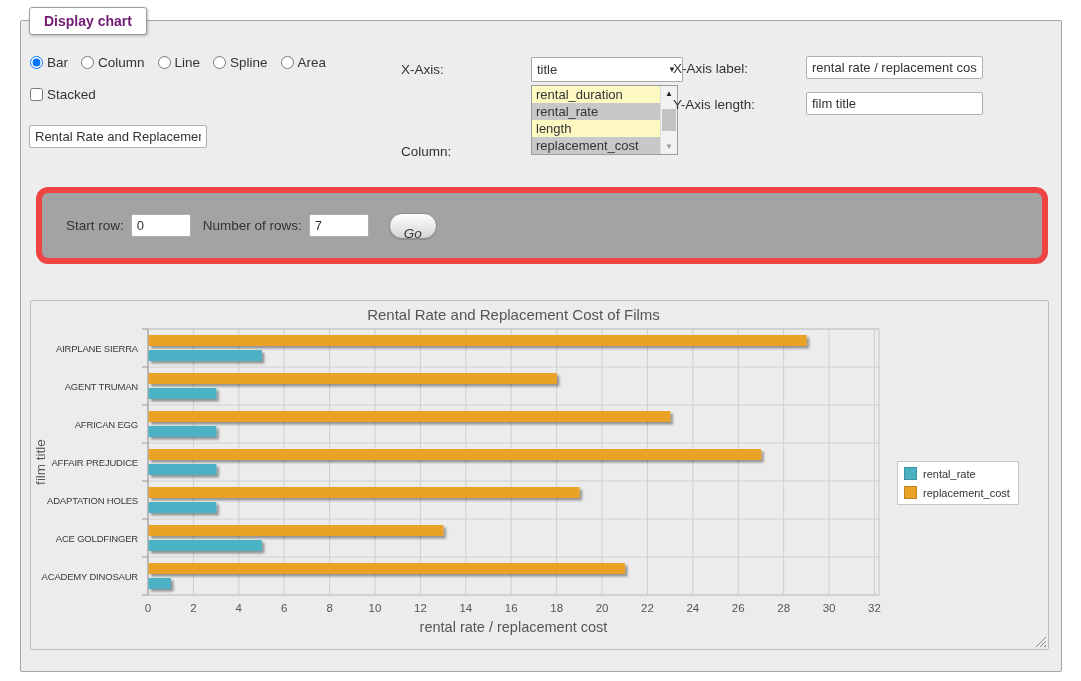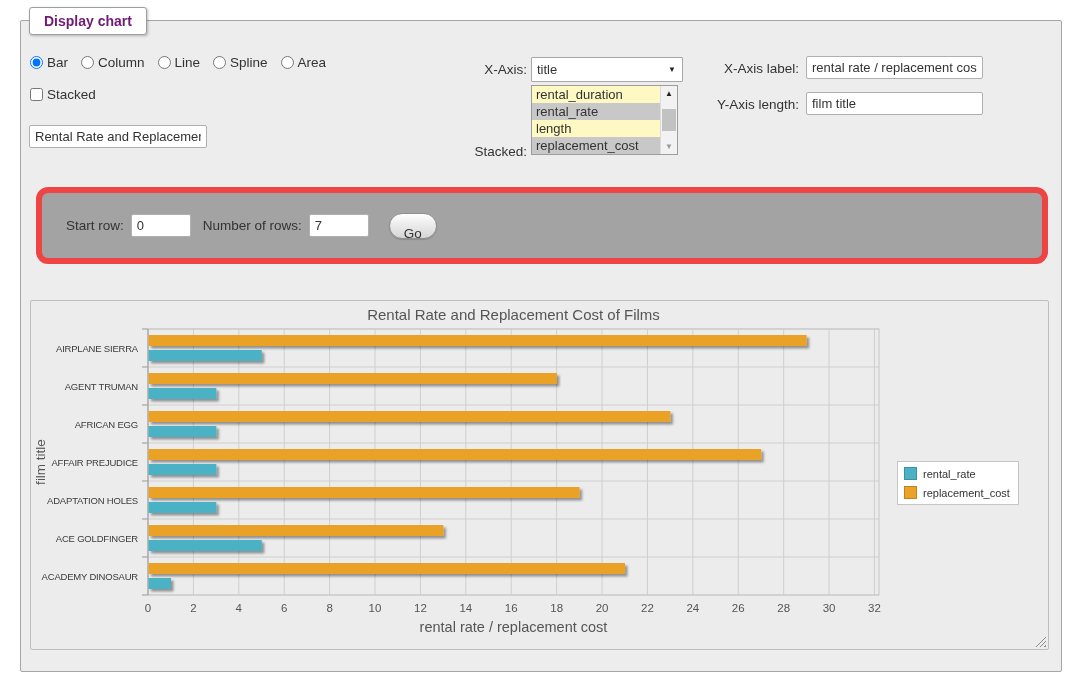--- a/index.html
+++ b/index.html
@@ -15,21 +15,21 @@
     background:#ededed; border:1px solid #a6a6a6; border-radius:2px;
   }
   .panel-legend {
     position:absolute; left:8px; top:-14px;
     background:#ffffff; border:1px solid #9d9d9d; border-radius:3px;
     padding:5px 14px; font-size:14px; font-weight:bold; color:#701a75;
     box-shadow:1px 1px 3px rgba(0,0,0,0.25);
   }
   .abs { position:absolute; }
   .lbl { font-size:13.5px; color:#333; }
-  .rcol-label { width:126px; text-align:right; }
+  .rcol-label { width:126px; text-align:left; }
 
   
   .radio-row { left:9px; top:34px; display:flex; gap:13px; align-items:flex-start; height:18px; }
   .radio-row label, .chk-row label { display:flex; align-items:center; gap:4px; font-size:13.5px; cursor:default; }
   .chk-row { left:9px; top:66px; height:18px; }
   input[type=radio], input[type=checkbox] { margin:0; width:13px; height:13px; }
 
   
   .tin {
     height:23px; border:1px solid #b0b0b0; border-radius:2px; background:#fff;
@@ -60,21 +60,21 @@
 
   
   .mini-panel {
     left:15px; top:166px; width:1012px; height:77px;
     background:#a3a3a3; border:6px solid #ef4444; border-radius:12px;
     display:flex; align-items:center; padding-left:24px;
   }
   .go-btn {
     margin-left:20px; height:25px; padding:12px 14px; border:1px solid #8f8f8f; border-radius:13px;
     background:linear-gradient(#fefefe,#d5d5d5); font-family:"Liberation Sans", sans-serif;
-    font-size:13.5px; color:#333; box-shadow:0 1px 1px rgba(0,0,0,0.15); cursor:pointer;
+    font-size:13.5px; color:#333; box-shadow:0 1px 1px rgba(0,0,0,0.15); cursor:pointer;font-style:italic;
   }
 
   
   .chart-box {
     left:9px; top:279px; width:1019px; height:350px;
     background:#ececec; border:1px solid #bdbdbd; border-radius:2px; position:absolute;
   }
   .chart-legend {
     position:absolute; left:866px; top:160px;
     background:#fff; border:1px solid #c6c6c6; padding:5px 8px 5px 6px;
@@ -129,21 +129,21 @@
   <input class="abs tin" style="left: 8px; top: 104px; width: 178px;" value="Rental Rate and Replacement Cost of Films">
 
   <div class="abs lbl rcol-label" style="left:380px; top:41px;">X-Axis:</div>
   <div class="abs sel-wrap">
     <select>
       <option>title</option>
     </select>
     <span class="sel-arrow">▼</span>
   </div>
 
-  <div class="abs lbl rcol-label" style="left:380px; top:123px;">Stacked:</div>
+  <div class="abs lbl rcol-label" style="left:380px; top:123px;">Column:</div>
   <div class="abs listbox">
     <div class="lb-items" id="series-options">
         <div class="lb-item">rental_duration</div>
         <div class="lb-item sel">rental_rate</div>
         <div class="lb-item">length</div>
         <div class="lb-item sel">replacement_cost</div>
       </div>
     <div class="lb-scroll">
       <div class="sb-btn">▲</div>
       <div class="sb-track">

